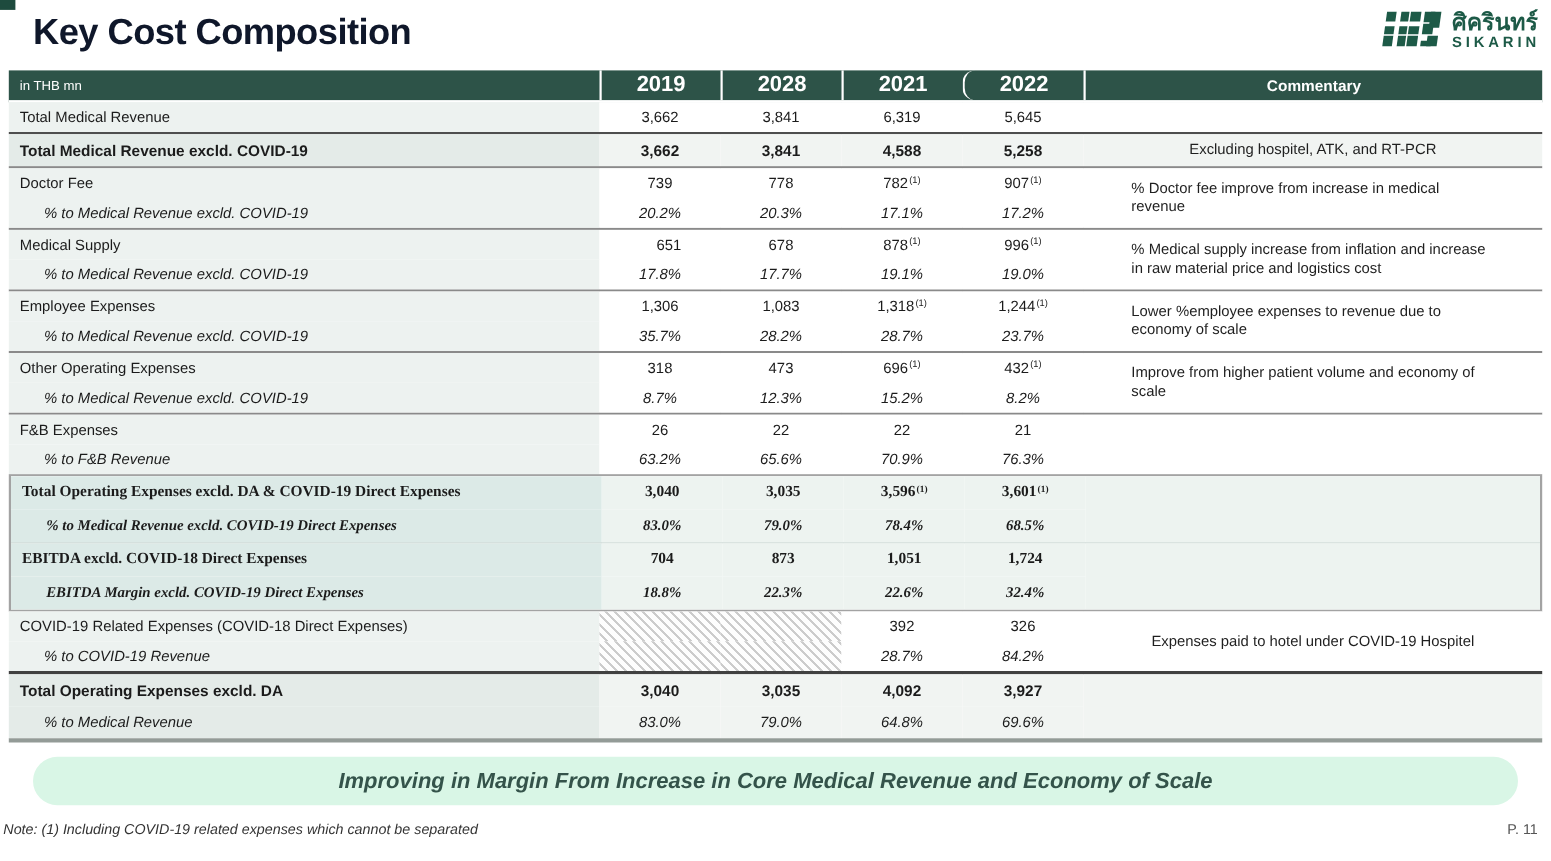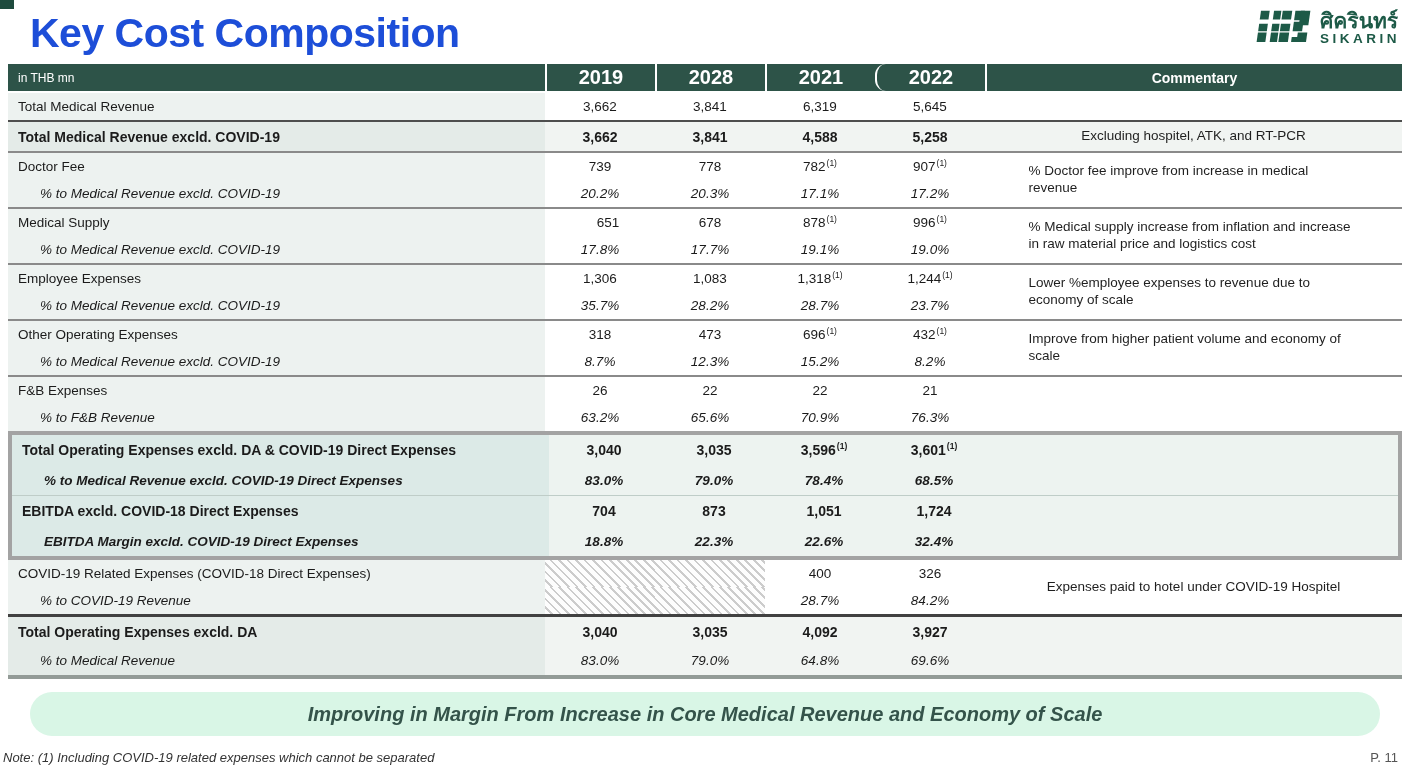--- a/index.html
+++ b/index.html
@@ -8,21 +8,21 @@
     width:1410px;height:783px;
     background:#ffffff;
     font-family:"Liberation Sans", sans-serif;
     overflow:hidden;
   }
   .corner-mark{position:absolute;left:0;top:0;width:14px;height:9px;background:#1e4b3e;}
   
   .topbar{position:relative;height:64px;}
   .title{
     position:absolute;left:30px;top:10px;margin:0;
-    font-size:41px;font-weight:700;color:#1d4ed8;letter-spacing:-0.5px;
+    font-size:33px;font-weight:700;color:#0f172a;letter-spacing:-0.5px;
   }
   .logo{position:absolute;right:10px;top:7px;display:flex;align-items:center;gap:8px;}
   .logo-text{display:flex;flex-direction:column;line-height:1.02;color:#1d5a47;}
   .logo-thai{font-size:21px;font-weight:600;}
   .logo-latin{font-size:13.5px;font-weight:600;letter-spacing:3.5px;}
   
   .table{margin:0 8px;border-bottom:4px solid #939b97;}
   .grid{display:grid;grid-template-columns:537px repeat(4,110px) 1fr;}
   .cell{display:flex;align-items:center;box-sizing:border-box;color:#1b1b1b;}
   .thead{background:#2d5348;}
@@ -50,21 +50,21 @@
   .tone-shade .lab{background:#e4ebe8;}
   .tone-shade .val,.tone-shade .com{background:#f1f4f2;}
   .tone-box .lab{background:#dceae7;}
   .tone-box .val,.tone-box .com{background:#edf3f0;}
   .grid .val.hatch{background:repeating-linear-gradient(45deg,#fdfdfd 0 4px,#cccccc 4px 6px);}
   
   .sep-gray{border-top:2px solid #8a8a8a;}
   .sep-dark{border-top:2px solid #4e4e4e;}
   .sep-dark3{border-top:3px solid #414141;}
   .thead{border-bottom:2px solid #ffffff;}
-  .boxwrap{border:4px solid #a3a3a3;}
+  .boxwrap{border:2px solid #a3a3a3;font-family:Liberation Serif, serif;}
   .boxwrap .group + .group{border-top:1px solid #bfcdc8;}
   .sup{font-size:8.5px;font-weight:inherit;position:relative;top:-4px;margin-left:1px;}
   
   .banner{
     margin:13px 30px 0;height:44px;border-radius:22px;
     background:#d9f6e6;
     display:flex;align-items:center;justify-content:center;
   }
   .banner span{font-size:20px;font-weight:700;font-style:italic;color:#34534a;}
   .footer{display:flex;justify-content:space-between;align-items:flex-end;margin:14px 12px 0 3px;}
@@ -379,21 +379,21 @@
           <div class="cell com" style="grid-area: 1 / 6 / span 2;">
             <span></span>
           </div>
         </div>
       </div>
       <div class="grid group tone-plain">
         <div class="cell lab" style="grid-area: 1 / 1;">COVID-19 Related Expenses (COVID-18 Direct Expenses)</div>
         <div class="cell val hatch" style="grid-area: 1 / 2;"></div>
         <div class="cell val hatch" style="grid-area: 1 / 3;"></div>
         <div class="cell val" style="grid-area: 1 / 4;">
-          <span>400</span>
+          <span>392</span>
         </div>
         <div class="cell val" style="grid-area: 1 / 5;">
           <span>326</span>
         </div>
         <div class="cell lab sub" style="grid-area: 2 / 1;">% to COVID-19 Revenue</div>
         <div class="cell val sub hatch" style="grid-area: 2 / 2;"></div>
         <div class="cell val sub hatch" style="grid-area: 2 / 3;"></div>
         <div class="cell val sub" style="grid-area: 2 / 4;">
           <span>28.7%</span>
         </div>

